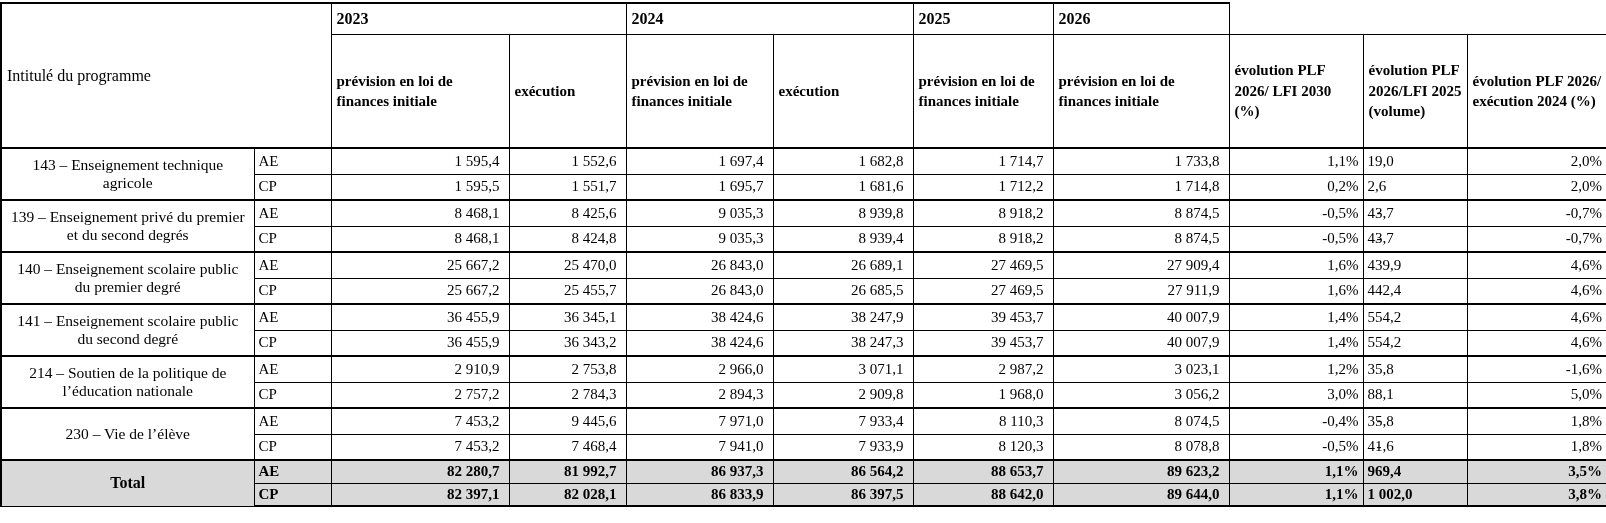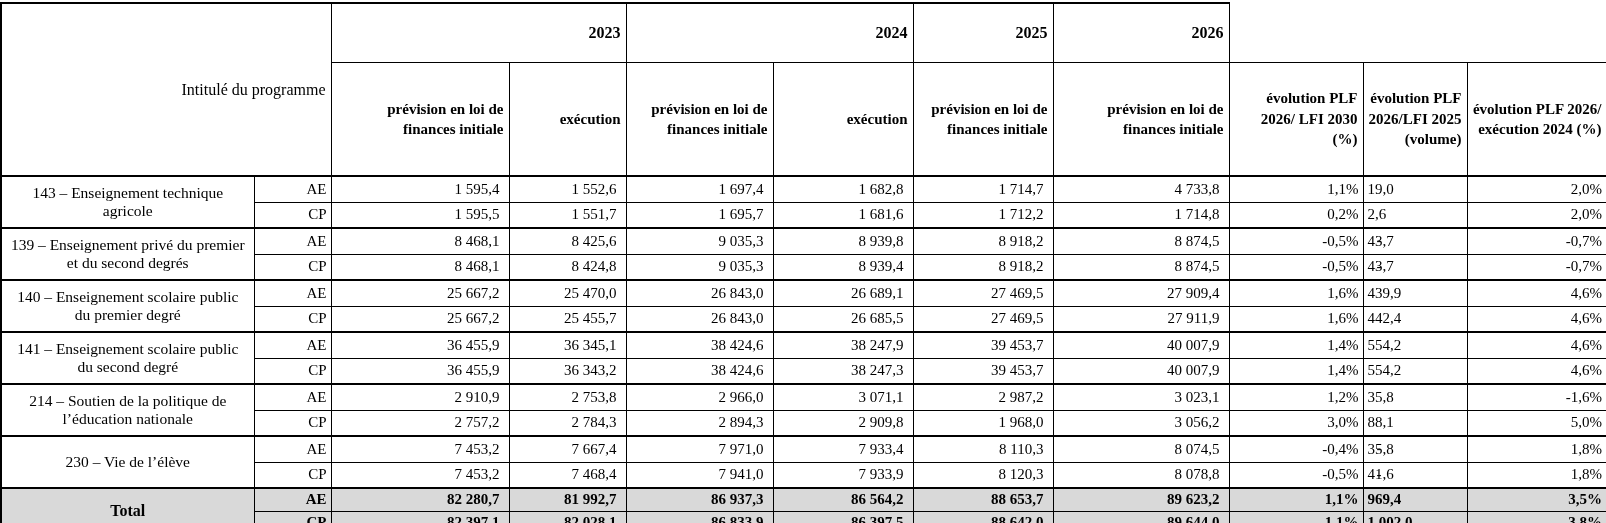--- a/index.html
+++ b/index.html
@@ -16,23 +16,23 @@
     width: 1606px;
     margin: 2px 0 0 0;
   }
   th, td {
     border: 1px solid #000;
     overflow: hidden;
     vertical-align: middle;
   }
   th {
     font-weight: bold;
-    text-align: right;
+    text-align: left;
     font-size: 15px;
-    padding: 20px 5px;
+    padding: 6px 5px;
     line-height: 1.35;
   }
   tr.hr1 th { height: 31px; font-size: 16px; line-height: 1.1; }
   tr.hr2 th { height: 114px; border-bottom-width: 2px; }
   th.corner {
     font-weight: normal;
     font-size: 16px;
     border-left-width: 2px;
     border-bottom-width: 2px;
   }
@@ -43,21 +43,21 @@
     height: 26px;
     padding: 0 4px;
     line-height: 1.15;
   }
   td.prog {
     border-left-width: 2px;
     text-align: center;
     font-size: 15.5px;
     padding: 4px 6px;
   }
-  td.aecp { text-align: right; margin-top: 44px; }
+  td.aecp { text-align: left; margin-top: 44px; }
   td.num  { text-align: right; padding-right: 9px; }
   td.pct  { text-align: right; }
   td.vol  { text-align: left; padding-right: 9px; position: relative; }
   td.vol .sign {
     position: absolute; left: 13px; top: 50%;
     transform: translateY(-50%);
   }
   td.re { border-right-width: 2px; }
   tr.grp td { border-top-width: 2px; }
   tr.total td {
@@ -109,21 +109,21 @@
   </tr>
 
   <tr class="grp">
     <td class="prog" rowspan="2">143 – Enseignement technique agricole</td>
     <td class="aecp">AE</td>
     <td class="num">1 595,4</td>
     <td class="num">1 552,6</td>
     <td class="num">1 697,4</td>
     <td class="num">1 682,8</td>
     <td class="num">1 714,7</td>
-    <td class="num">4 733,8</td>
+    <td class="num">1 733,8</td>
     <td class="pct">1,1%</td>
     <td class="vol"><span class="sign"></span><span>19,0</span></td>
     <td class="pct re">2,0%</td>
   </tr>
   <tr>
     <td class="aecp">CP</td>
     <td class="num">1 595,5</td>
     <td class="num">1 551,7</td>
     <td class="num">1 695,7</td>
     <td class="num">1 681,6</td>
@@ -235,21 +235,21 @@
     <td class="num">3 056,2</td>
     <td class="pct">3,0%</td>
     <td class="vol"><span class="sign"></span><span>88,1</span></td>
     <td class="pct re">5,0%</td>
   </tr>
 
   <tr class="grp">
     <td class="prog" rowspan="2">230 – Vie de l’élève</td>
     <td class="aecp">AE</td>
     <td class="num">7 453,2</td>
-    <td class="num">7 667,4</td>
+    <td class="num">9 445,6</td>
     <td class="num">7 971,0</td>
     <td class="num">7 933,4</td>
     <td class="num">8 110,3</td>
     <td class="num">8 074,5</td>
     <td class="pct">-0,4%</td>
     <td class="vol"><span class="sign">-</span><span>35,8</span></td>
     <td class="pct re">1,8%</td>
   </tr>
   <tr>
     <td class="aecp">CP</td>

